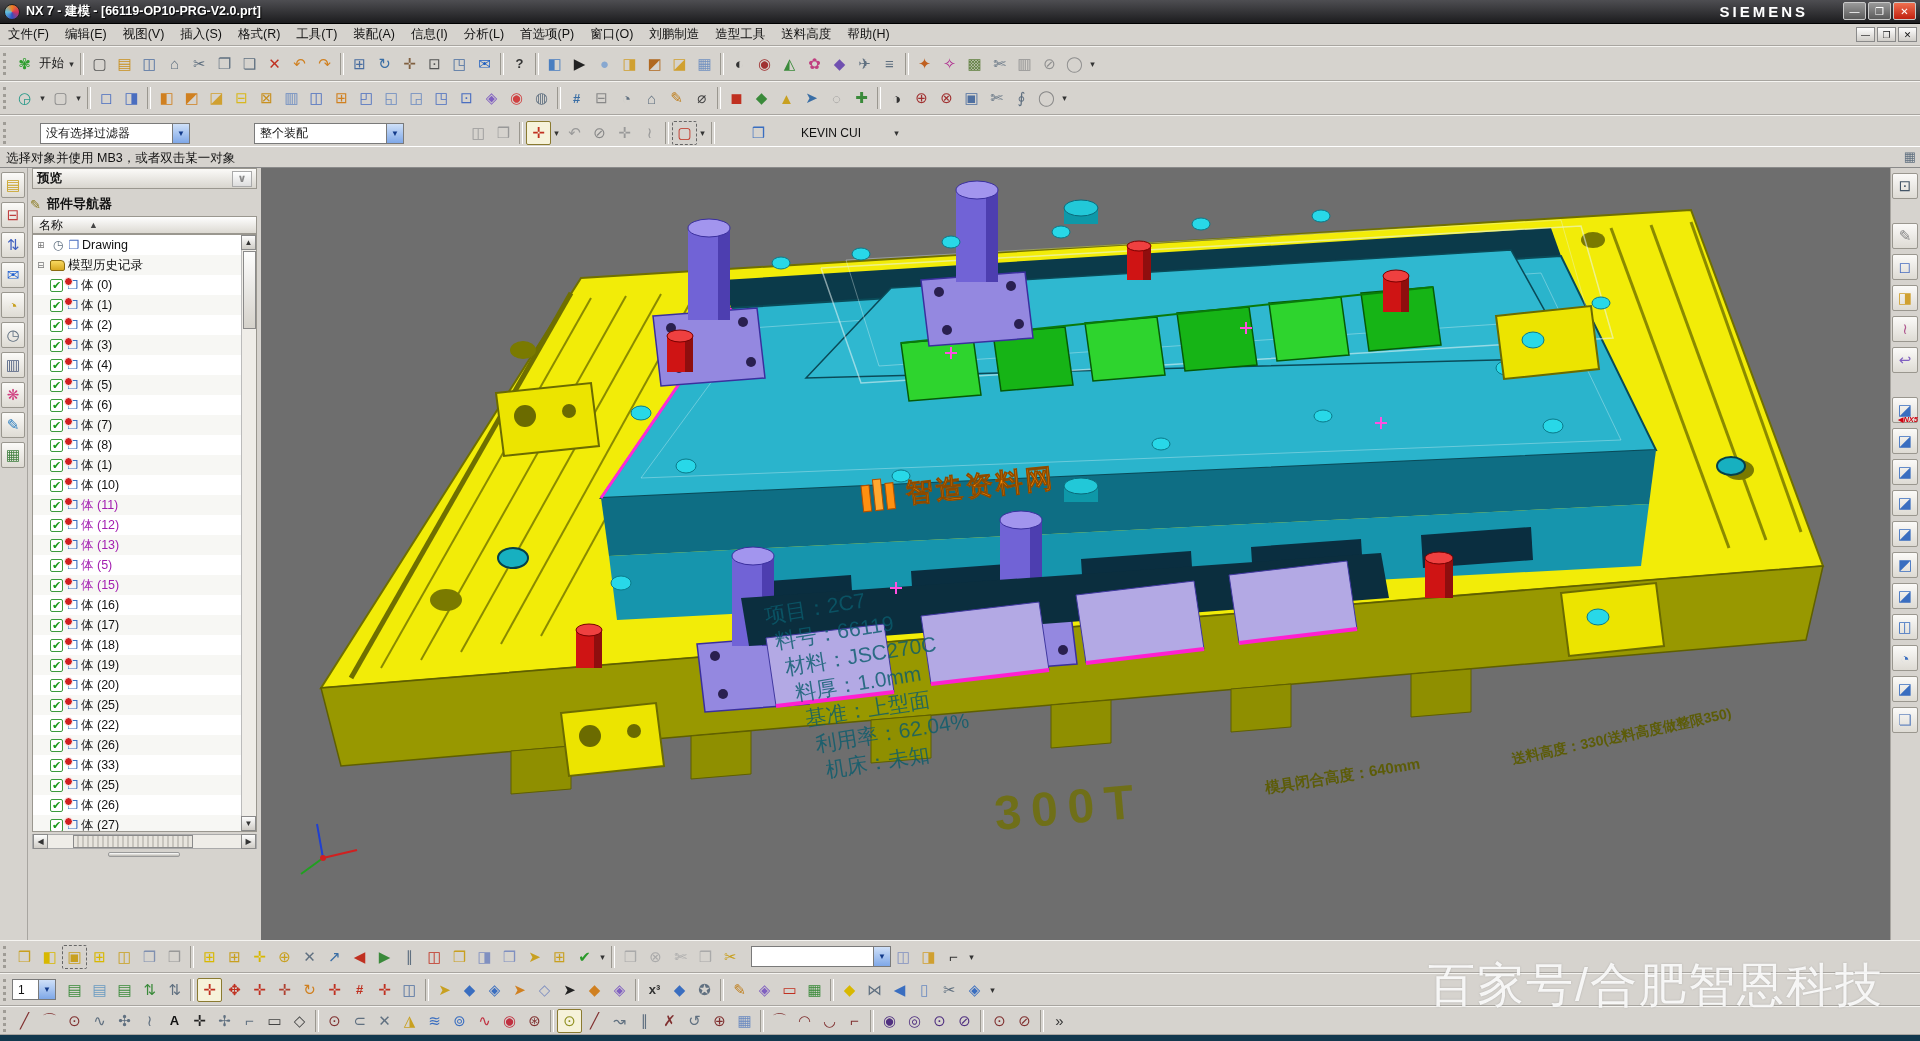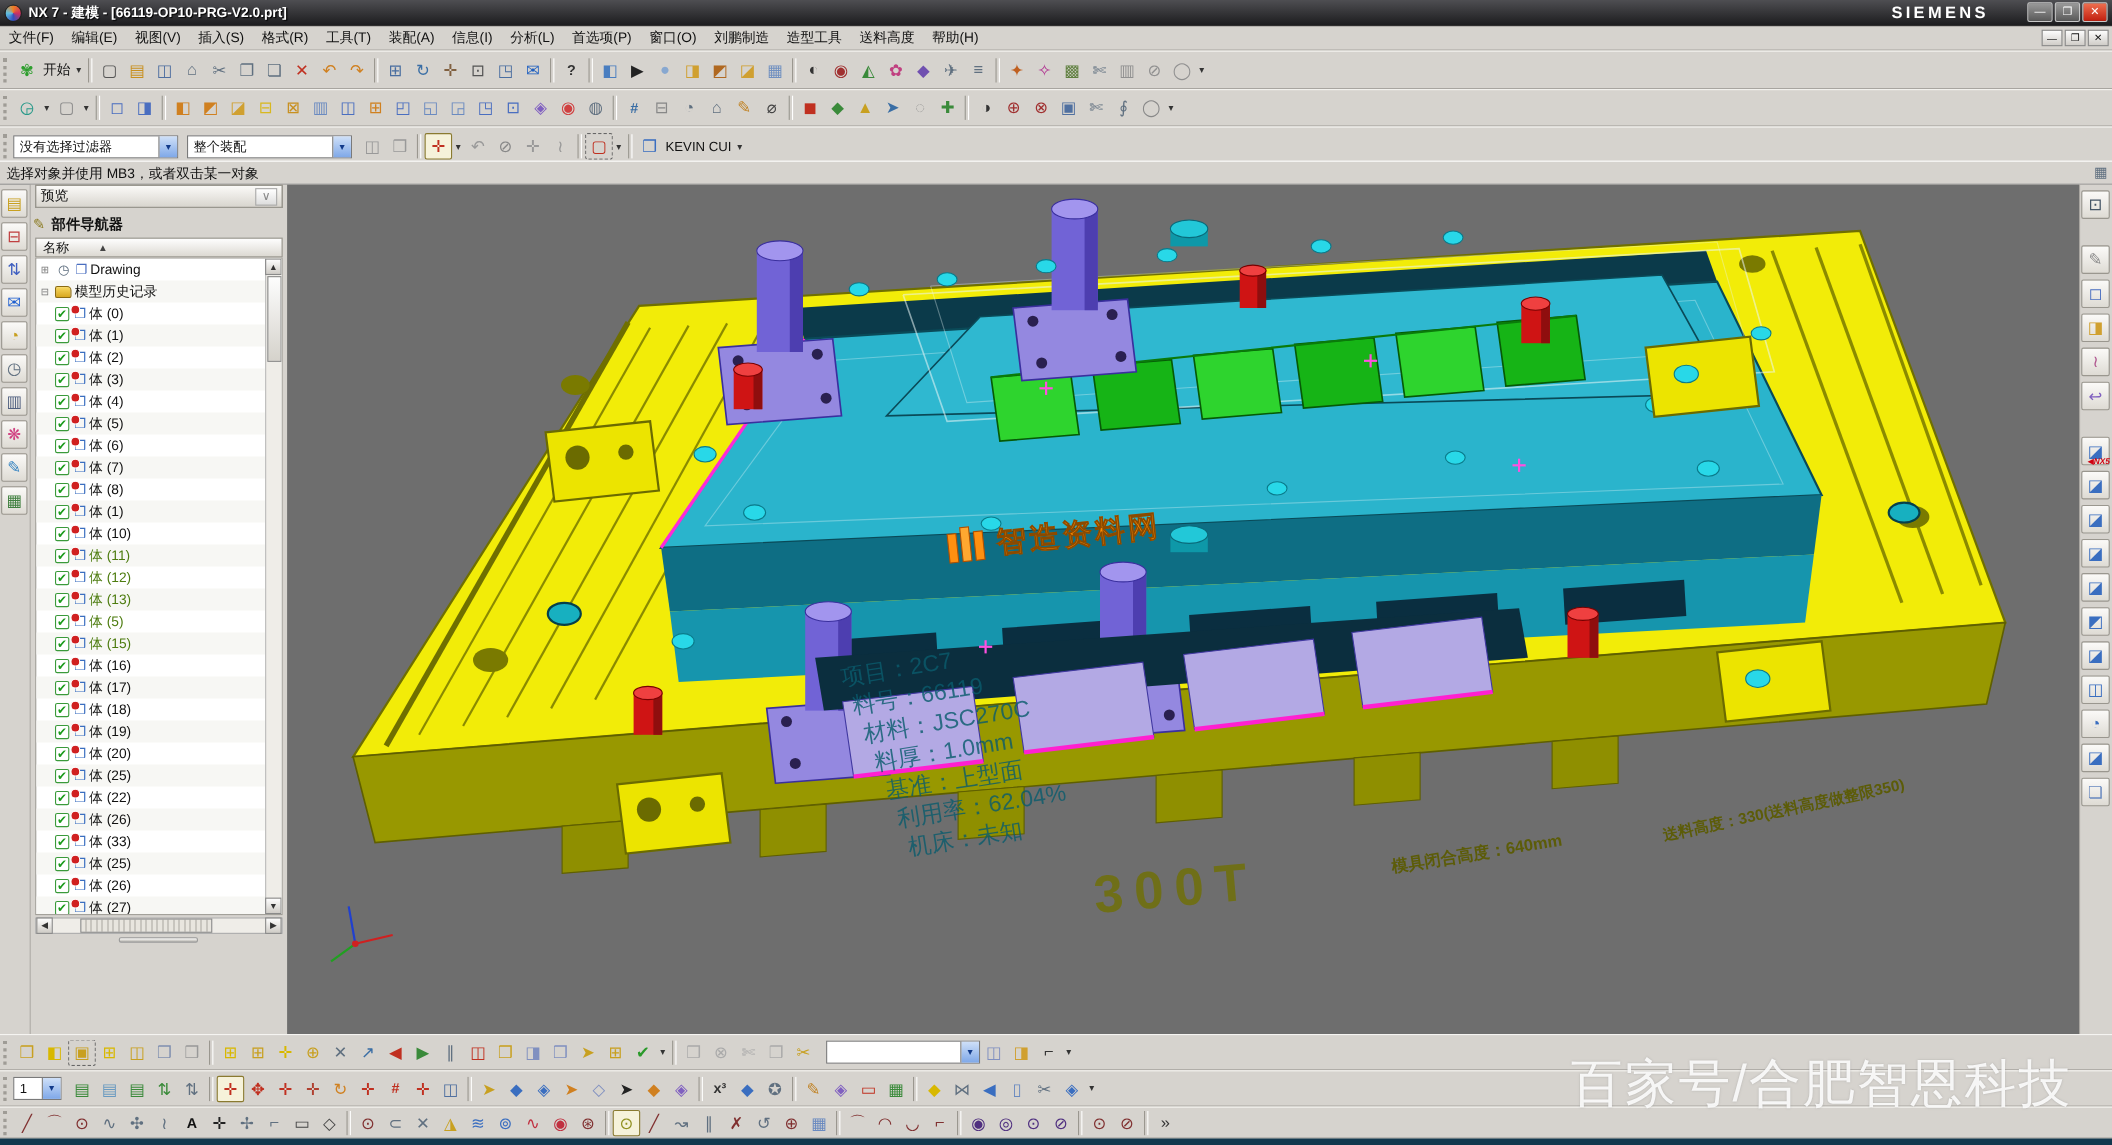--- a/index.html
+++ b/index.html
@@ -77,33 +77,33 @@
   .trow .body { color:#3a6ec0; display:none; }
   .trow .body::after { content:""; position:absolute; left:-1px; top:-1px; width:7px; height:7px;
     border-radius:50%; background:#d02020; border:1px solid #fff; }
   .trow .clk { color:#607080; }
   .trow .dwin { color:#4a6ec0; }
   .trow .fold { width:15px; height:11px; background:linear-gradient(#f8d860,#d8a820); border:1px solid #8a6a10;
     border-radius:2px 4px 2px 2px; margin-right:3px; }
   .trow.t-body .chk, .trow.t-body .body { display:flex; }
   .trow.t-drawing .clk, .trow.t-drawing .dwin { display:flex; }
   .trow.t-folder .fold { display:flex; }
-  .trow.dim .lbl { color:#4d7c0f; }
+  .trow.dim .lbl { color:#a21caf; }
   #vscroll { position:absolute; right:0; top:0; width:15px; height:100%; background:#efede8; border-left:1px solid #bbb; }
   #vthumb { position:absolute; left:1px; top:16px; width:13px; height:78px; border:1px solid #8a8a8a;
     background:linear-gradient(#fdfdfd,#d5d2cb); }
   .scr { position:absolute; width:15px; height:15px; background:linear-gradient(#fdfdfd,#cfccc6);
     border:1px solid #8a8a8a; font-size:8px; display:flex; align-items:center; justify-content:center; color:#333; }
   #hscroll { position:absolute; left:4px; top:666px; width:225px; height:15px; background:#efede8; border:1px solid #aaa; }
   #hthumb { position:absolute; left:40px; top:0; width:120px; height:13px; border:1px solid #8a8a8a;
     background:repeating-linear-gradient(90deg,#e8e5de 0 3px,#c8c5be 3px 5px); }
   #splitter { position:absolute; left:80px; top:684px; width:72px; height:5px; background:linear-gradient(#fff,#b8b5ae);
     border:1px solid #9a9a9a; border-radius:2px; }
   .panel { position:absolute; left:4px; width:225px; height:21px; background:linear-gradient(#fbfaf8,#d8d5ce);
-    border:1px solid #9a978f; display:flex; align-items:center; padding:0 4px; font-weight:normal; font-size:12.5px; }
+    border:1px solid #9a978f; display:flex; align-items:center; padding:0 4px; font-weight:bold; font-size:12.5px; }
   .pchev { margin-left:auto; width:20px; height:16px; border:1px solid #aaa; background:linear-gradient(#fff,#ddd);
     display:flex; align-items:center; justify-content:center; color:#888; font-size:11px; }
   
   #viewport { position:absolute; left:261px; top:0; width:1629px; height:772px; background:#6e6e6e; overflow:hidden; }
   #viewport svg { position:absolute; left:0; top:0; }
   
   #rightbar { position:absolute; right:0; top:0; width:30px; height:772px; border-left:1px solid #a8a5a0; background:#d6d3ce; }
   #rightbar .ticon { width:26px; height:26px; margin:5px 1px; background:linear-gradient(#fbfaf8,#dedbd4); border:1px solid #9a978f; }
   #rightbar .sep { width:22px; height:4px; border:none; border-top:1px solid #9a978f; border-bottom:1px solid #fff; margin:2px 3px; }
   
@@ -255,21 +255,21 @@
       <span class="ticon" style="color: rgb(160, 48, 48);">⊕</span>
       <span class="ticon" style="color: rgb(160, 48, 48);">⊗</span>
       <span class="ticon" style="color: rgb(80, 112, 160);">▣</span>
       <span class="ticon" style="color: rgb(96, 112, 128);">✄</span>
       <span class="ticon" style="color: rgb(96, 112, 128);">∮</span>
       <span class="ticon" style="color: rgb(136, 136, 136);">◯</span>
       <span class="ticon dd" style="color: rgb(51, 51, 51);">▾</span>
     </div>
 </div>
 
-<div class="tbrow" id="selbar" style="top:115px;height:36px;">
+<div class="tbrow" id="selbar" style="top:115px;height:36px;gap:28px;">
   <span class="grip"></span>
   <div class="combo" style="width:150px">
     <span class="val">没有选择过滤器</span>
     <span class="cbtnv">▼</span>
   </div>
   <span style="width:8px"></span>
   <div class="combo" style="width:150px">
     <span class="val">整个装配</span>
     <span class="cbtnv">▼</span>
   </div>

